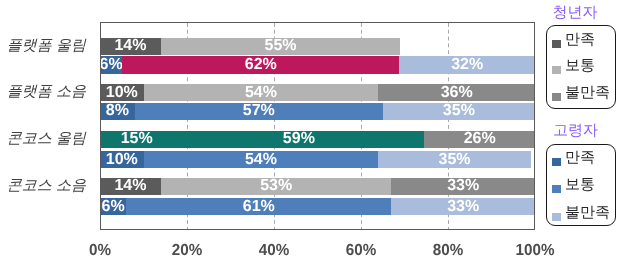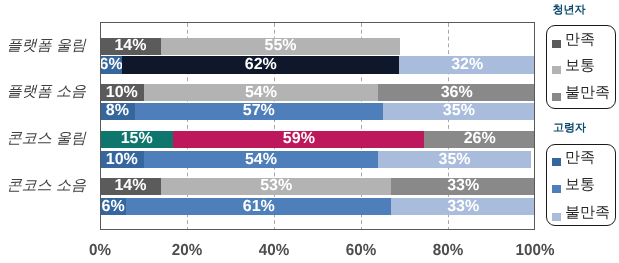--- a/index.html
+++ b/index.html
@@ -18,22 +18,22 @@
              text-align:right;white-space:nowrap;line-height:17px;font-style:italic;}
   .bar{position:absolute;display:flex;}
   .seg{height:100%;position:relative;}
   .seglbl{position:absolute;left:0;top:0;width:100%;height:100%;
           display:flex;align-items:center;justify-content:center;
           color:#ffffff;font-size:16px;font-weight:bold;white-space:nowrap;line-height:1;
           transform:translateZ(0);}
   .tick{position:absolute;font-size:16px;color:#4d4d4d;font-weight:bold;
         text-align:center;white-space:nowrap;line-height:1;
         transform:scaleX(0.95) translateZ(0);}
-  .legend-title{position:absolute;transform:translateZ(0);font-size:11px;font-weight:bold;
-                color:#0c4a6e;white-space:nowrap;line-height:1;}
+  .legend-title{position:absolute;transform:translateZ(0);font-size:15px;font-weight:normal;
+                color:#8b5cf6;white-space:nowrap;line-height:1;}
   .legend-box{position:absolute;border:1.2px solid #1a1a1a;border-radius:9px;
               background:#fff;box-sizing:border-box;}
   .legend-item{position:absolute;display:flex;align-items:flex-end;line-height:1;}
   .legend-sw{width:8.5px;height:8px;flex:0 0 auto;}
   .legend-tx{transform:translateZ(0);font-size:15px;color:#262626;white-space:nowrap;
              margin-left:4.5px;line-height:1;position:relative;top:-1px;}
 </style>
 </head>
 <body>
 
@@ -53,21 +53,21 @@
         <span class="seglbl">14%</span>
       </div>
     <div class="seg" style="width:239.25px;background:#b3b3b3">
         <span class="seglbl">55%</span>
       </div>
   </div>
   <div class="bar" style="left:100px;top:56.4px;width:435px;height:17.2px">
     <div class="seg" style="width:26.1px;background:#36669e">
         <span class="seglbl">6%</span>
       </div>
-    <div class="seg" style="width:325px;background:#0f172a">
+    <div class="seg" style="width:325px;background:#be185d">
         <span class="seglbl">62%</span>
       </div>
     <div class="seg" style="width:159px;background:#a9bcdb">
         <span class="seglbl">32%</span>
       </div>
   </div>
   <div class="bar" style="left:100px;top:84px;width:435px;height:17.2px">
     <div class="seg" style="width:43.5px;background:#5b5b5b">
         <span class="seglbl">10%</span>
       </div>
@@ -86,21 +86,21 @@
         <span class="seglbl">57%</span>
       </div>
     <div class="seg" style="width:152.25px;background:#a9bcdb">
         <span class="seglbl">35%</span>
       </div>
   </div>
   <div class="bar" style="left:100px;top:130.5px;width:435px;height:17.2px">
     <div class="seg" style="width:75px;background:#0f766e">
         <span class="seglbl">15%</span>
       </div>
-    <div class="seg" style="width:256.65px;background:#be185d">
+    <div class="seg" style="width:256.65px;background:#0f766e">
         <span class="seglbl">59%</span>
       </div>
     <div class="seg" style="width:113.1px;background:#898989">
         <span class="seglbl">26%</span>
       </div>
   </div>
   <div class="bar" style="left:100px;top:151.2px;width:435px;height:17.2px">
     <div class="seg" style="width:43.5px;background:#36669e">
         <span class="seglbl">10%</span>
       </div>

